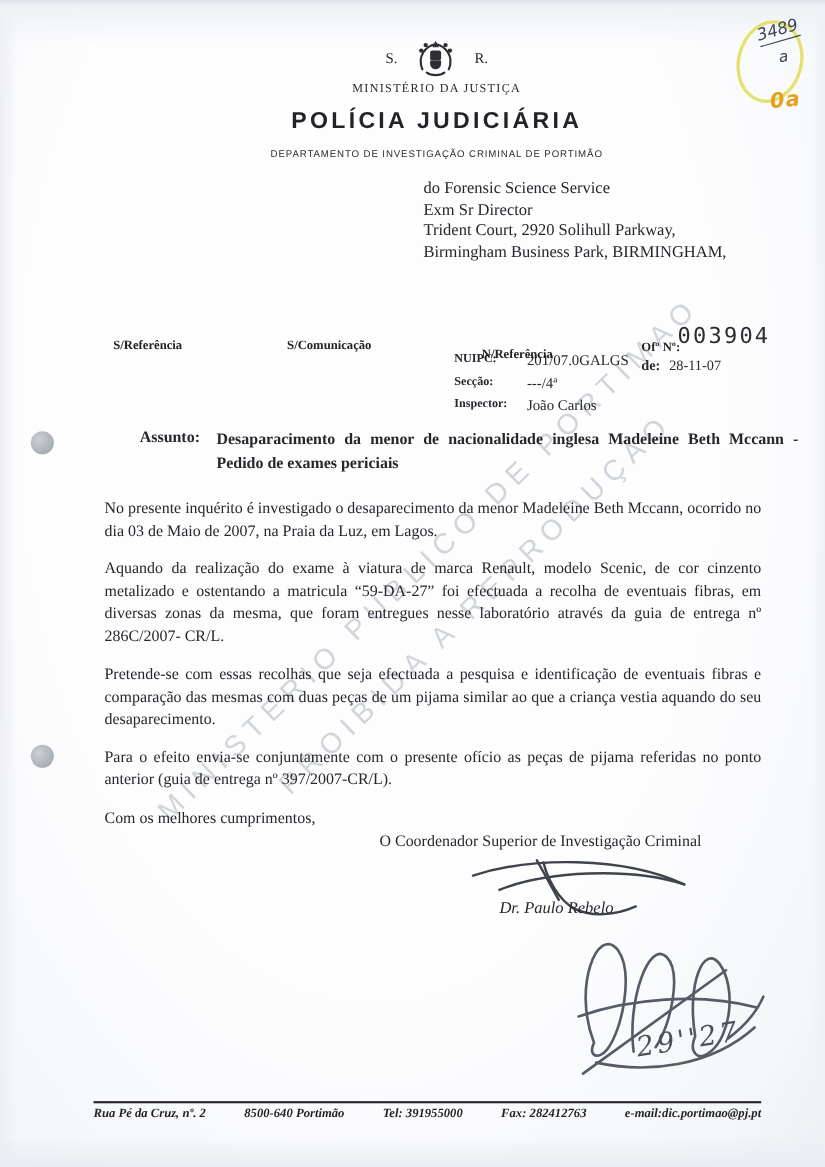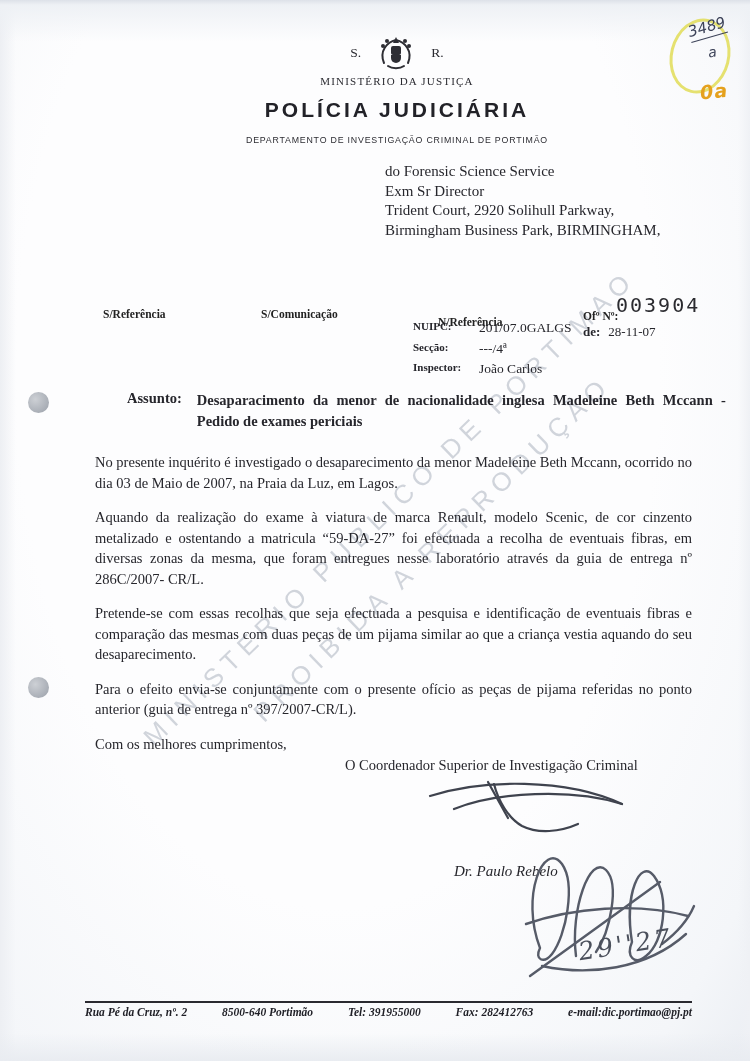--- a/index.html
+++ b/index.html
@@ -60,21 +60,21 @@
   .subject-text { width:529px; font-weight:bold; font-size:14.5px; line-height:21px; text-align:justify; }
 
   
   .body-text { left:95px; top:452px; width:597px; z-index:2; }
   .body-text p { margin:0 0 14px; font-size:14.5px; line-height:20.5px; text-align:justify; }
   .closing { font-size:14.5px; }
 
   
   .signer-title { left:345px; top:757px; font-size:14.5px; z-index:2; }
   .sig1 { left:424px; top:774px; z-index:2; }
-  .signer-name { left:454px; top:818px; font-style:italic; font-size:15px; z-index:2;margin-top:45px; }
+  .signer-name { left:454px; top:818px; font-style:italic; font-size:15px; z-index:2; }
   .sig2 { left:512px; top:824px; z-index:2; }
   .handnum {
     left:578px; top:930px; z-index:2;
     font-family:"DejaVu Serif", serif; font-style:italic;
     font-size:25px; letter-spacing:3px; color:#4b505c;
     transform:rotate(-9deg);
   }
 
   
   .footer-line { left:85px; top:1001px; width:607px; height:2px; background:#2a2a30; z-index:2; }

